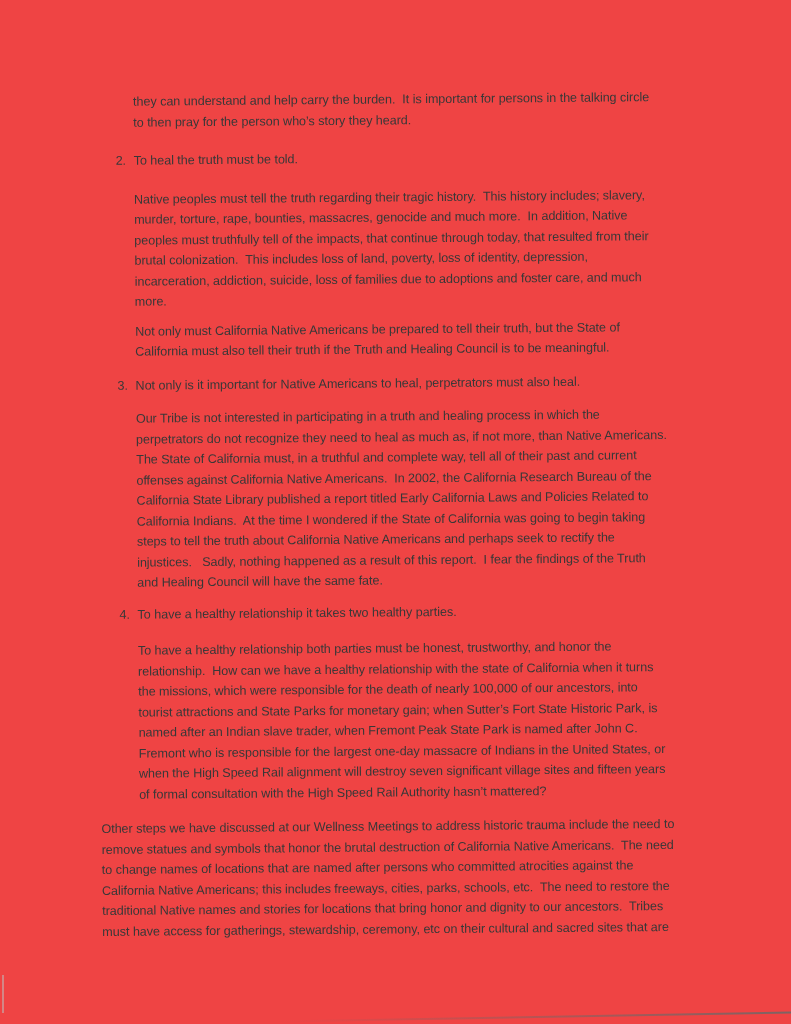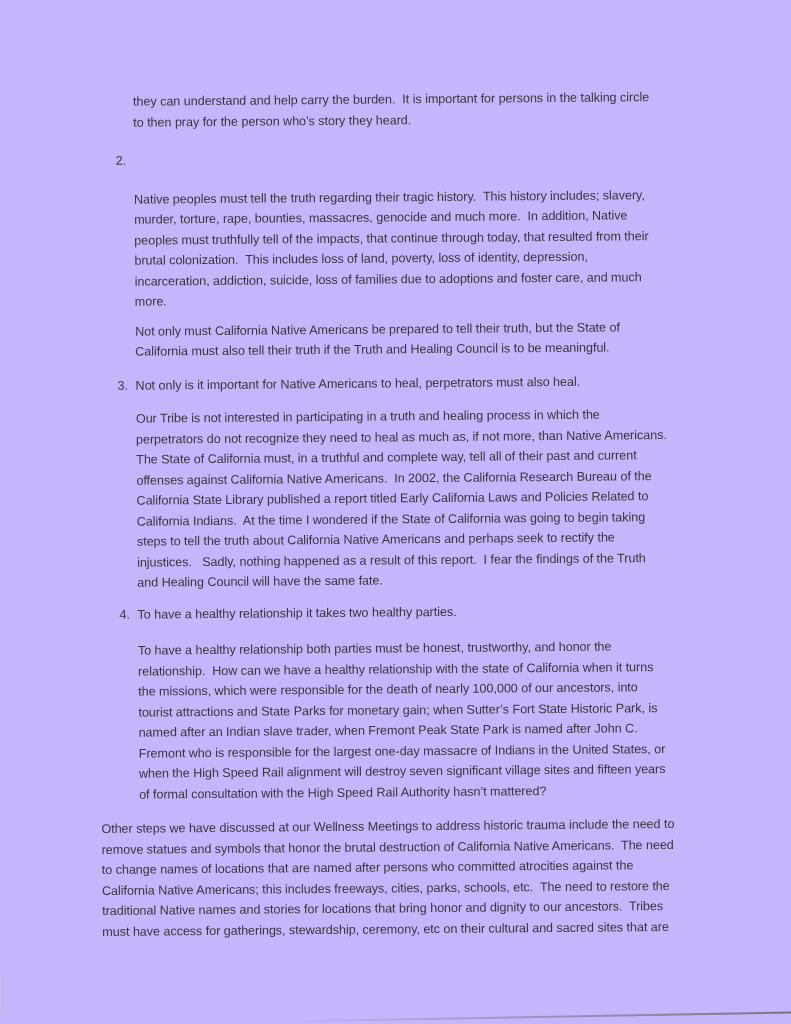--- a/index.html
+++ b/index.html
@@ -1,21 +1,21 @@
 <!DOCTYPE html>
 <html><head>
 <meta charset="utf-8">
 <style>
   * { margin: 0; padding: 0; box-sizing: border-box; }
   html, body { background: #e8e8e8; }
   .page {
     position: relative;
     width: 791px;
     height: 1024px;
-    background: #c4b5fd;
+    background: #ef4444;
     overflow: hidden;
     font-family: "Liberation Sans", "DejaVu Sans", sans-serif;
     color: #383838;
     padding-left: 16px;
   }
   .content {
     position: absolute;
     left: 95px;
     top: 92px;
     width: 645px;
@@ -68,20 +68,21 @@
 <body>
 
 <div class="page">
   <div class="content">
 
     <p class="para indent">they can understand and help carry the burden.  It is important for persons in the talking circle
 to then pray for the person who’s story they heard.</p>
 
     <div class="list-head mt-h2">
       <span class="num">2.</span>
+      <span class="heading">To heal the truth must be told.</span>
     </div>
 
     <p class="para indent mt-p1">Native peoples must tell the truth regarding their tragic history.  This history includes; slavery,
 murder, torture, rape, bounties, massacres, genocide and much more.  In addition, Native
 peoples must truthfully tell of the impacts, that continue through today, that resulted from their
 brutal colonization.  This includes loss of land, poverty, loss of identity, depression,
 incarceration, addiction, suicide, loss of families due to adoptions and foster care, and much
 more.</p>
 
     <p class="para indent mt-p2">Not only must California Native Americans be prepared to tell their truth, but the State of

